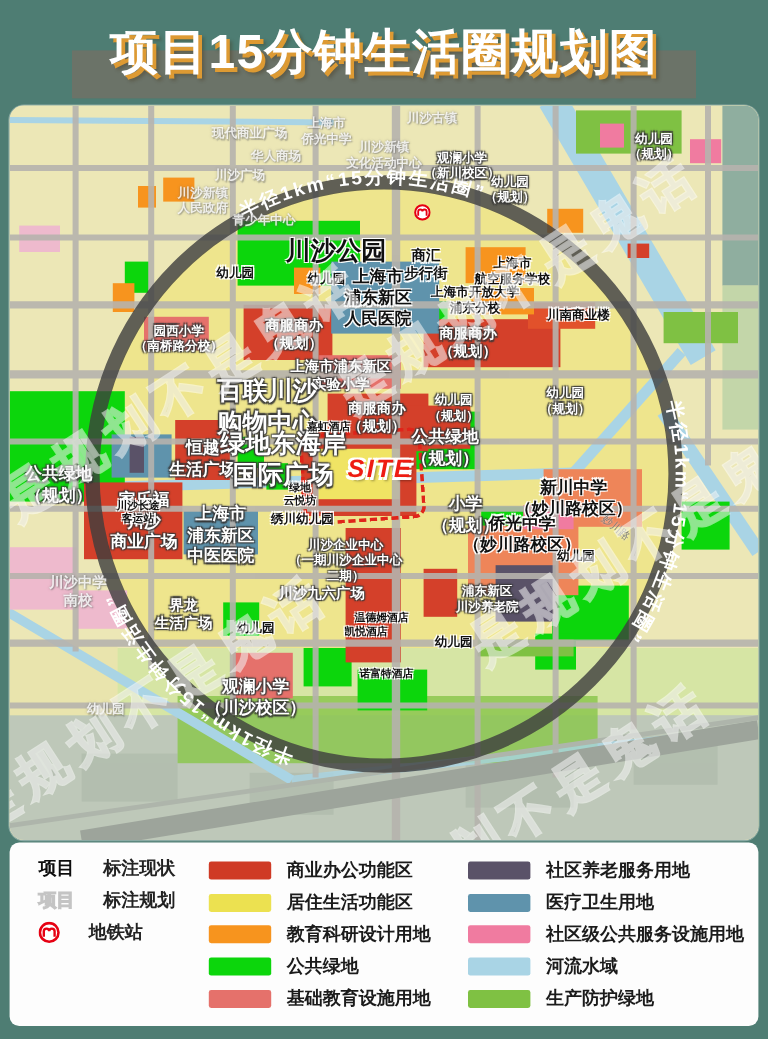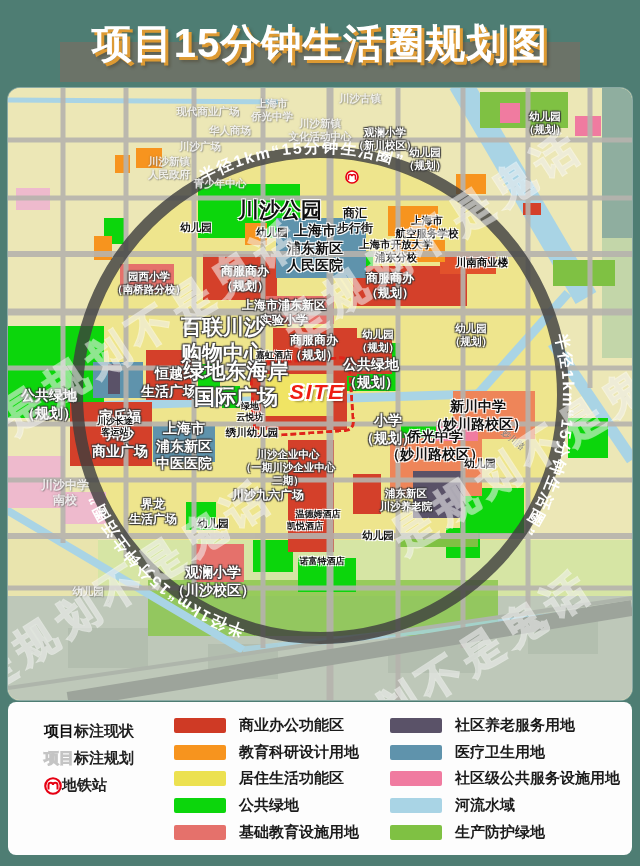--- a/index.html
+++ b/index.html
@@ -35,21 +35,21 @@
   .xs{font-size:9px}.sm{font-size:10.5px}.md{font-size:12px}.lg{font-size:14px}.xl{font-size:21px}
 
   .site-box{position:absolute;left:243px;top:271px;width:96px;height:70px;border:3px dashed #e0241a;
             border-radius:10px;transform:rotate(-4deg);z-index:15;}
 
   .metro{position:absolute;width:14px;height:14px;transform:translate(-50%,-50%);z-index:21;}
 
   
   .legend{position:absolute;left:8px;top:702px;width:624px;height:153px;background:#fdfdfd;border-radius:8px;}
   .lg-markers{position:absolute;left:24px;top:12px;display:flex;flex-direction:column;}
-  .lg-row{display:flex;align-items:flex-end;gap:0;height:27px;font-size:15px;color:#222;font-weight:600;margin-left:12px;}
+  .lg-row{display:flex;align-items:flex-start;gap:24px;height:27px;font-size:15px;color:#222;font-weight:600;}
   .mk-cur{font-weight:800;color:#0d0d0d;font-size:15px;}
   .mk-plan{font-weight:800;color:#fff;-webkit-text-stroke:1px #c4c4c4;font-size:15px;}
   .lg-col{position:absolute;top:10px;display:flex;flex-direction:column;}
   .col1{left:166px;} .col2{left:382px;justify-content:center;}
   .lg-item{display:flex;align-items:center;gap:13px;height:26.8px;}
   .sw{width:52px;height:15px;border-radius:2px;flex:none;}
   .lg-item span{font-size:15px;font-weight:700;color:#1b1b1b;white-space:nowrap;}
   .mi{width:18px;height:18px;flex:none;}
 </style>
 </head>
@@ -324,28 +324,28 @@
         </span>
         <span>地铁站</span>
       </div>
     </div>
     <div class="lg-col col1" id="col1">
         <div class="lg-item">
           <span class="sw" style="background: rgb(207, 58, 37);"></span>
           <span>商业办公功能区</span>
         </div>
         <div class="lg-item">
+          <span class="sw" style="background: rgb(236, 225, 80);"></span>
+          <span>居住生活功能区</span>
+        </div>
+        <div class="lg-item">
           <span class="sw" style="background: rgb(247, 148, 30);"></span>
           <span>教育科研设计用地</span>
         </div>
         <div class="lg-item">
-          <span class="sw" style="background: rgb(236, 225, 80);"></span>
-          <span>居住生活功能区</span>
-        </div>
-        <div class="lg-item">
           <span class="sw" style="background: rgb(12, 214, 12);"></span>
           <span>公共绿地</span>
         </div>
         <div class="lg-item">
           <span class="sw" style="background: rgb(229, 113, 107);"></span>
           <span>基础教育设施用地</span>
         </div>
       </div>
     <div class="lg-col col2" id="col2">
         <div class="lg-item">

